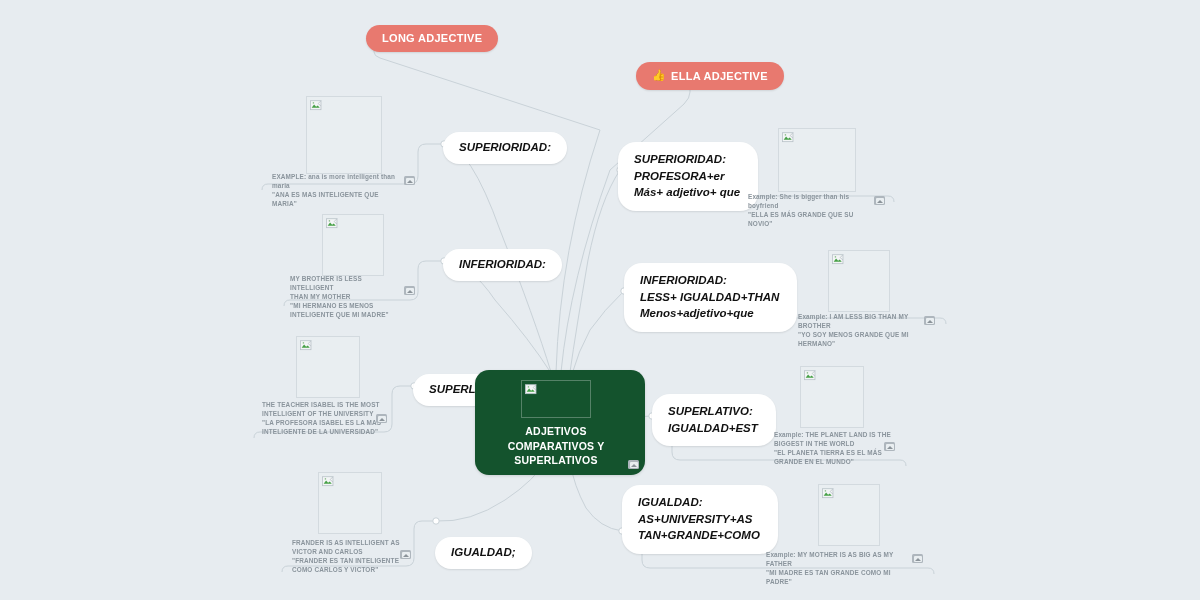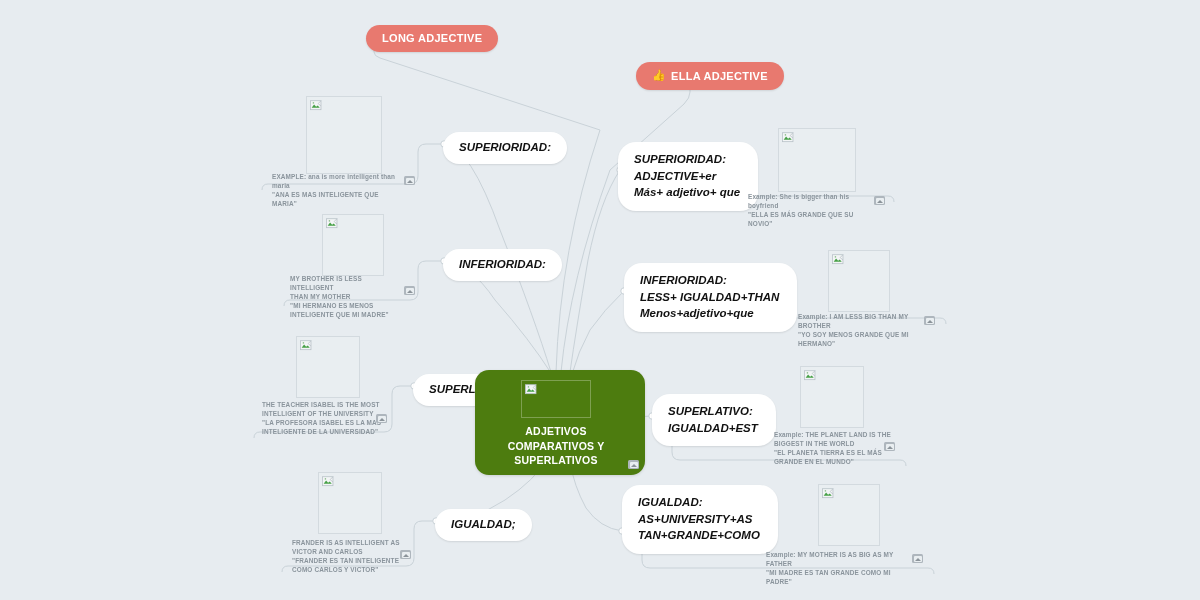--- a/index.html
+++ b/index.html
@@ -53,21 +53,21 @@
     white-space: nowrap;
     box-shadow: 0 1px 2px rgba(0,0,0,0.10);
     line-height: 1.45;
   }
   .oval.multi { border-radius: 18px; padding: 9px 18px 10px 16px; }
   .oval .l { display: block; }
 
   
   #root-node {
     position: absolute;
-    background: #4d7c0f;
+    background: #14532d;
     border-radius: 14px;
     box-shadow: 0 1px 3px rgba(0,0,0,0.12);
     display: flex;
     flex-direction: column;
     align-items: center;
     padding: 10px 14px 8px 6px;
   }
   #root-node .imgbox {
     width: 70px; height: 62px;
     border: 1px solid rgba(255,255,255,0.28);
@@ -197,27 +197,27 @@
   </div>
 
   <div class="oval" style="left:443px; top:249px;">
     <span class="l">INFERIORIDAD:</span>
   </div>
 
   <div class="oval" style="left:413px; top:374px;">
     <span class="l">SUPERLATIVO:</span>
   </div>
 
-  <div class="oval" style="left:435px; top:509px;">
+  <div class="oval" style="left:435px; top:537px;">
     <span class="l">IGUALDAD;</span>
   </div>
 
   <div class="oval multi" style="left:618px; top:142px;">
     <span class="l">SUPERIORIDAD:</span>
-    <span class="l">ADJECTIVE+er</span>
+    <span class="l">PROFESORA+er</span>
     <span class="l">Más+ adjetivo+ que</span>
   </div>
 
   <div class="oval multi" style="left:624px; top:263px;">
     <span class="l">INFERIORIDAD:</span>
     <span class="l">LESS+ IGUALDAD+THAN</span>
     <span class="l">Menos+adjetivo+que</span>
   </div>
 
   <div class="oval multi" style="left:652px; top:394px;">

